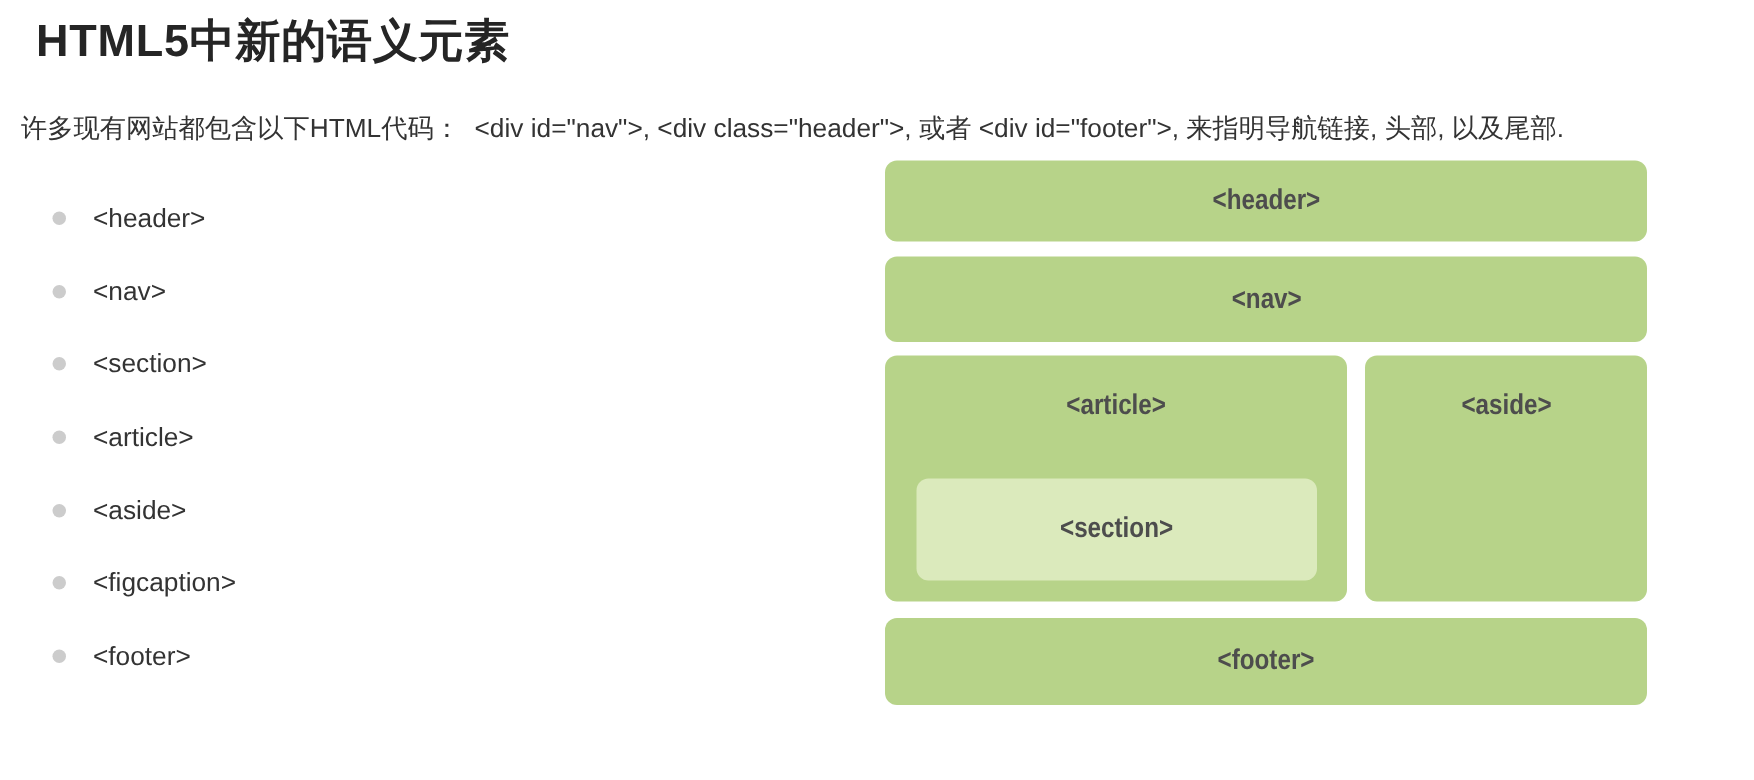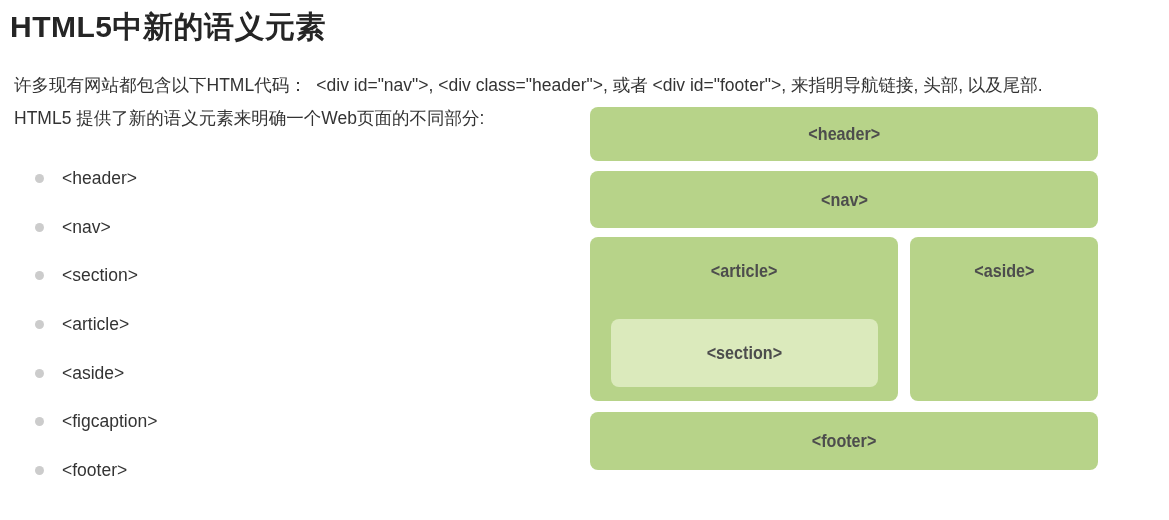--- a/index.html
+++ b/index.html
@@ -9,21 +9,21 @@
   .page {
     position: relative;
     width: 1169px;
     height: 520px;
     background: #ffffff;
     overflow: hidden;
   }
 
   .page-title {
     margin: 0;
-    padding: 7px 0 0 10px;
+    padding: 7px 0 0 24px;
     font-size: 30px;
     font-weight: bold;
     color: #252525;
     letter-spacing: 0.5px;
   }
 
   .intro {
     margin: 0;
     padding-left: 14px;
     font-size: 17.5px;
@@ -116,21 +116,20 @@
   .d-footer { height: 58px; }
 </style>
 </head>
 <body>
 
 <div class="page">
 
   <h1 class="page-title">HTML5中新的语义元素</h1>
 
   <p class="intro first">许多现有网站都包含以下HTML代码：  &lt;div id="nav"&gt;, &lt;div class="header"&gt;, 或者 &lt;div id="footer"&gt;, 来指明导航链接, 头部, 以及尾部.</p>
-  <p class="intro">HTML5 提供了新的语义元素来明确一个Web页面的不同部分:</p>
 
   <ul class="tag-list">
     <li>
       <span class="bullet"></span>
       <span>&lt;header&gt;</span>
     </li>
     <li>
       <span class="bullet"></span>
       <span>&lt;nav&gt;</span>
     </li>

